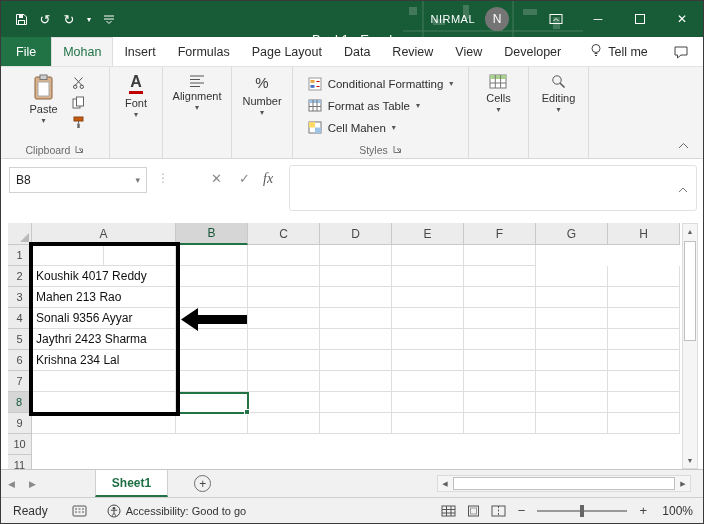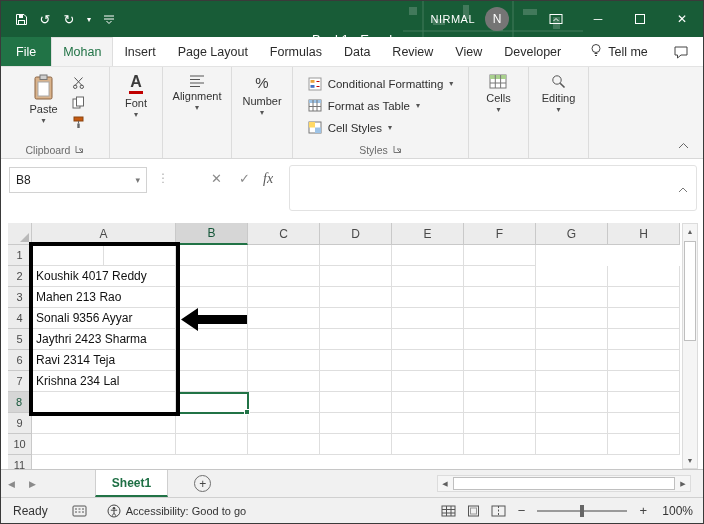--- a/index.html
+++ b/index.html
@@ -209,22 +209,22 @@
         </span>
       <span class="win-btn">✕</span>
     </div>
   </div>
 
   <div class="tabrow">
     <div class="tab file">File</div>
     <div id="tabs" class="tabs" style="display:flex">
         <div class="tab active">Mohan</div>
         <div class="tab">Insert</div>
+        <div class="tab">Formulas</div>
         <div class="tab">Page Layout</div>
-        <div class="tab">Formulas</div>
         <div class="tab">Data</div>
         <div class="tab">Review</div>
         <div class="tab">View</div>
         <div class="tab">Developer</div>
       </div>
     <div class="tellme">
       <span>
         <svg width="12" height="15">
             <circle cx="6" cy="5.5" r="4" fill="none" stroke="#444"></circle>
             <path d="M4.5 10.5h3M5 12.5h2" stroke="#444"></path>
@@ -343,21 +343,21 @@
               </svg>
             <span>Format as Table</span>
             <span class="chev">▾</span>
           </div>
           <div class="style-row">
             <svg width="14" height="13">
                 <rect x="1" y="1" width="12" height="11" fill="#fff" stroke="#777"></rect>
                 <rect x="1" y="1" width="6" height="5.5" fill="#ffd966"></rect>
                 <rect x="7" y="6.5" width="6" height="5.5" fill="#9dc3e6"></rect>
               </svg>
-            <span>Cell Styles</span>
+            <span>Cell Mahen</span>
             <span class="chev">▾</span>
           </div>
         </div>
       </div>
       <div class="rg-label">
         <span>Styles</span>
         <svg width="9" height="9">
             <path d="M1 1 v6.5 h6.5" fill="none" stroke="#777"></path>
             <path d="M4 4 h3.5 v3.5 M7.5 7.5 L4.7 4.7" fill="none" stroke="#777"></path>
           </svg>
@@ -481,30 +481,20 @@
           <div class="cell" style="width: 72px;"></div>
           <div class="cell" style="width: 72px;"></div>
           <div class="cell" style="width: 72px;"></div>
           <div class="cell" style="width: 72px;"></div>
           <div class="cell" style="width: 72px;"></div>
           <div class="cell" style="width: 72px;"></div>
           <div class="cell" style="width: 72px;"></div>
         </div>
         <div class="cell-row">
           <div class="cell" style="width: 144px;">Jaythri 2423 Sharma</div>
-          <div class="cell" style="width: 72px;"></div>
-          <div class="cell" style="width: 72px;"></div>
-          <div class="cell" style="width: 72px;"></div>
-          <div class="cell" style="width: 72px;"></div>
-          <div class="cell" style="width: 72px;"></div>
-          <div class="cell" style="width: 72px;"></div>
-          <div class="cell" style="width: 72px;"></div>
-        </div>
-        <div class="cell-row">
-          <div class="cell" style="width: 144px;">Ravi 2314 Teja</div>
           <div class="cell" style="width: 72px;"></div>
           <div class="cell" style="width: 72px;"></div>
           <div class="cell" style="width: 72px;"></div>
           <div class="cell" style="width: 72px;"></div>
           <div class="cell" style="width: 72px;"></div>
           <div class="cell" style="width: 72px;"></div>
           <div class="cell" style="width: 72px;"></div>
         </div>
         <div class="cell-row">
           <div class="cell" style="width: 144px;">Krishna 234 Lal</div>

